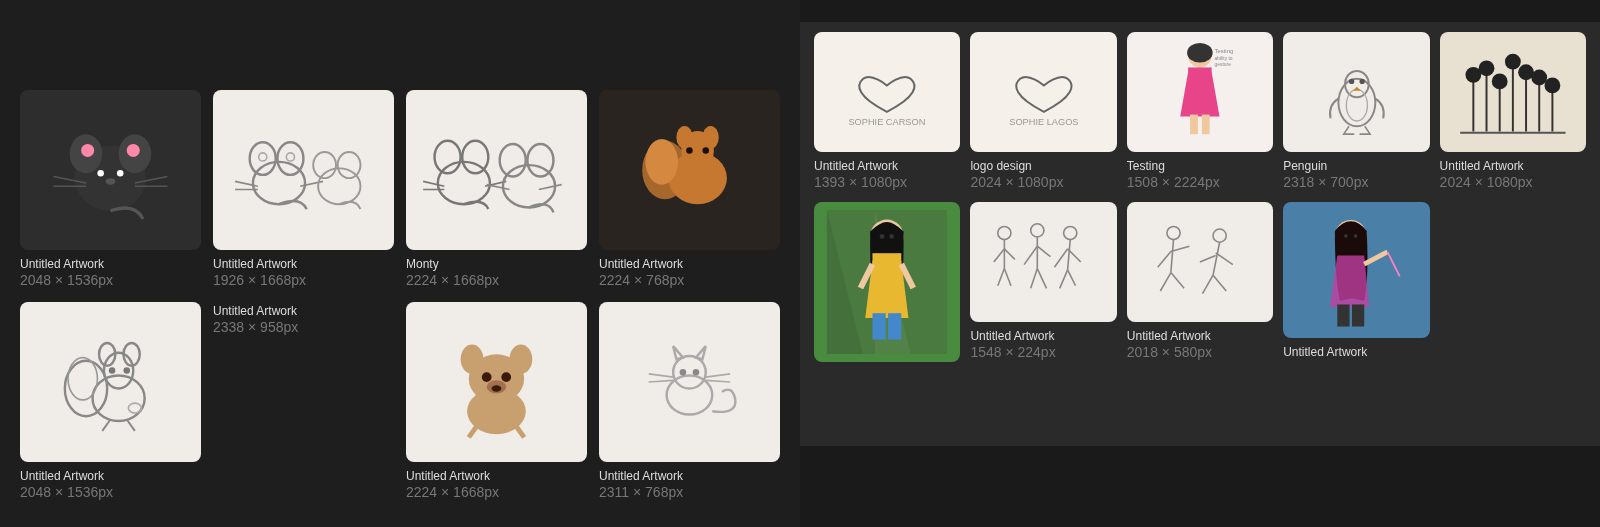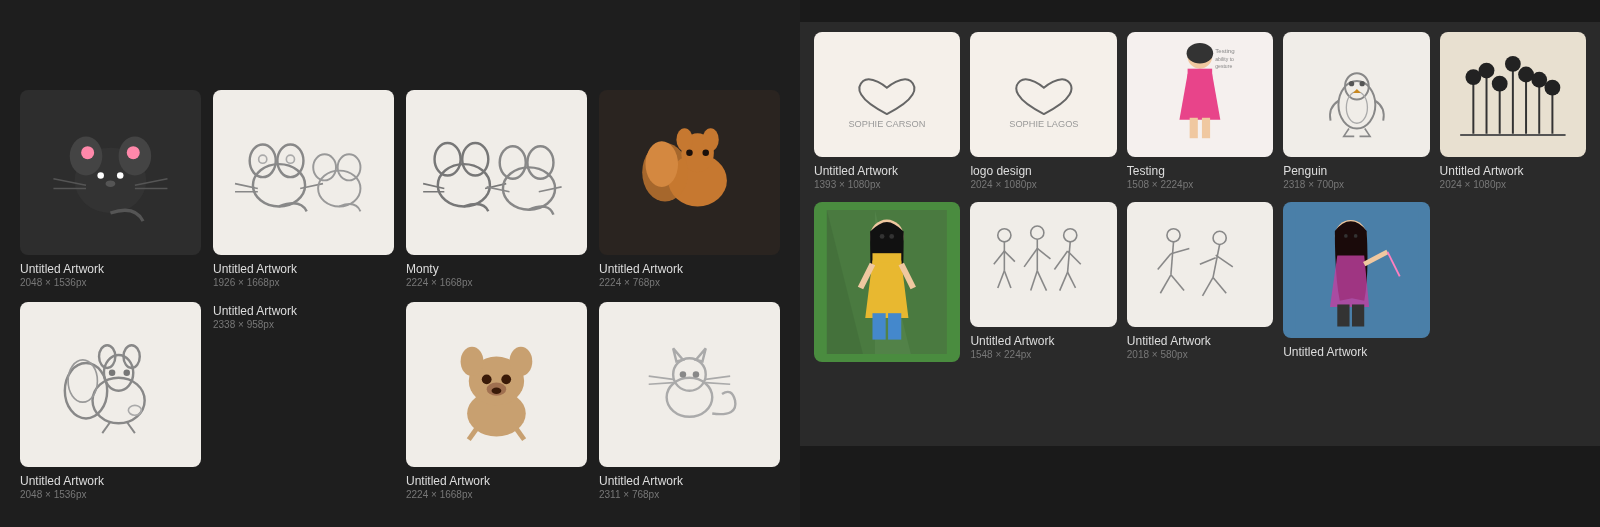--- a/index.html
+++ b/index.html
@@ -114,21 +114,21 @@
     .artwork-name {
       font-size: 12px;
       font-weight: 500;
       color: #ddd;
       white-space: nowrap;
       overflow: hidden;
       text-overflow: ellipsis;
     }
 
     .artwork-size {
-      font-size: 10px;
+      font-size: 14px;
       color: #777;
       margin-top: 1px;
     }
 
     
     .dark-bg {
       background: #2d2d2d !important;
     }
 
     

